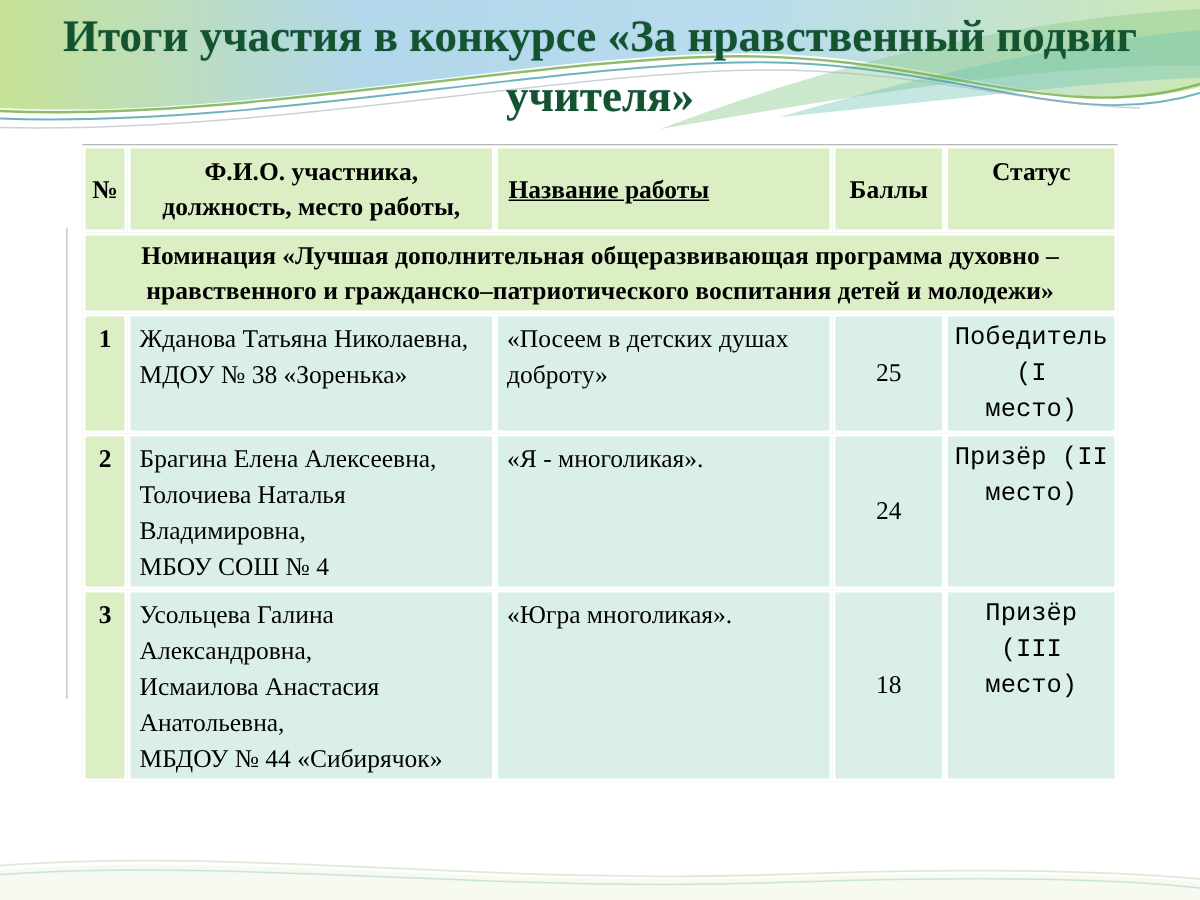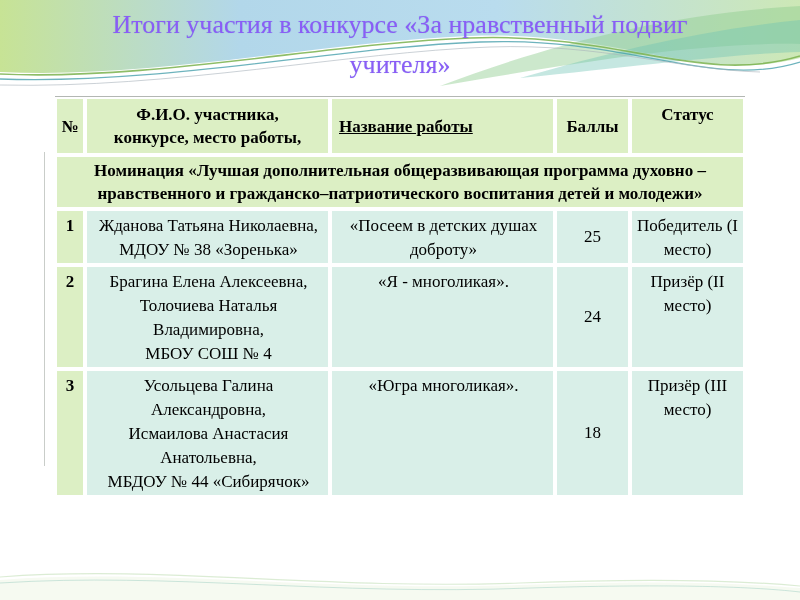--- a/index.html
+++ b/index.html
@@ -8,22 +8,22 @@
     background:#ffffff;
     font-family:"Liberation Serif", serif;
   }
   
   .hdr-wave{position:absolute;top:0;left:0;width:800px;height:115px;pointer-events:none;}
   .ftr-wave{position:absolute;bottom:0;left:0;width:800px;height:34px;pointer-events:none;}
   
   .slide-title{
     position:absolute;top:5px;left:0;right:0;
     text-align:center;
-    font-weight:normal;font-size:26px;line-height:40px;
-    color:#8b5cf6;
+    font-weight:bold;font-size:30px;line-height:40px;
+    color:#14532d;
     white-space:pre-line;
     text-shadow:0 0 1px rgba(28,111,192,.35);
   }
   
   .tbl{
     position:absolute;left:55px;top:97px;width:690px;
     border-collapse:separate;border-spacing:0;table-layout:fixed;
     font-size:17px;color:#000;
   }
   .tbl td{
@@ -37,23 +37,23 @@
   .green{background:#dcefc4;}
   .mint{background:#d9efe8;}
   .hrow td{font-weight:bold;text-align:center;vertical-align:middle;height:49px;line-height:23px;}
   .hrow td.th-status{vertical-align:top;padding-top:4px;margin-top:44px;}
   .hrow td.th-work{text-align:left;padding-left:7px;text-decoration:underline;}
   .nomrow td{
     font-weight:bold;text-align:center;vertical-align:middle;
     height:44px;line-height:23px;padding:2px 6px;
   }
   td.c-num{font-weight:bold;text-align:center;padding-top:3px;}
-  td.c-part,td.c-work{text-align:center;padding-left:6px;padding-top:3px;}
+  td.c-part,td.c-work{text-align:left;padding-left:6px;padding-top:3px;}
   td.c-score{text-align:center;vertical-align:middle;}
-  td.c-status{text-align:center;padding-top:3px;}
+  td.c-status{text-align:center;padding-top:3px;font-family:Liberation Mono, monospace;}
   tr.r1 td{height:44px;}
   tr.r2 td{height:96px;}
   tr.r3 td{height:120px;}
   
   .tbl-topline{position:absolute;left:55px;top:96px;width:690px;height:0;border-top:1px solid #b3b7b3;}
   .tbl-leftline{position:absolute;left:44px;top:152px;width:0;height:314px;border-left:1px solid #c9cdc9;}
   .tbl-bottomline{position:absolute;left:55px;top:477px;width:690px;display:flex;}
   .tbl-bottomline span{display:block;height:0;border-top:1px solid #bcc0bc;}
   .seg-gap{width:6px;border:none !important;}
 </style>
@@ -100,21 +100,21 @@
     <col style="width:30px">
       <col style="width:245px">
       <col style="width:225px">
     <col style="width:75px">
       <col style="width:115px">
   </colgroup>
   <tbody>
       <tr class="hrow">
     <td class="green">№</td>
     <td class="green">Ф.И.О. участника,
-конкурсе, место работы,</td>
+должность, место работы,</td>
     <td class="green th-work">Название работы</td>
     <td class="green">Баллы</td>
     <td class="green th-status">Статус</td>
   </tr>
   <tr class="nomrow">
     <td class="green" colspan="5">Номинация  «Лучшая дополнительная общеразвивающая программа духовно – нравственного и гражданско–патриотического воспитания детей и молодежи»</td>
   </tr>
   <tr class="r1">
     <td class="green c-num">1</td>
     <td class="mint c-part">Жданова Татьяна Николаевна,

